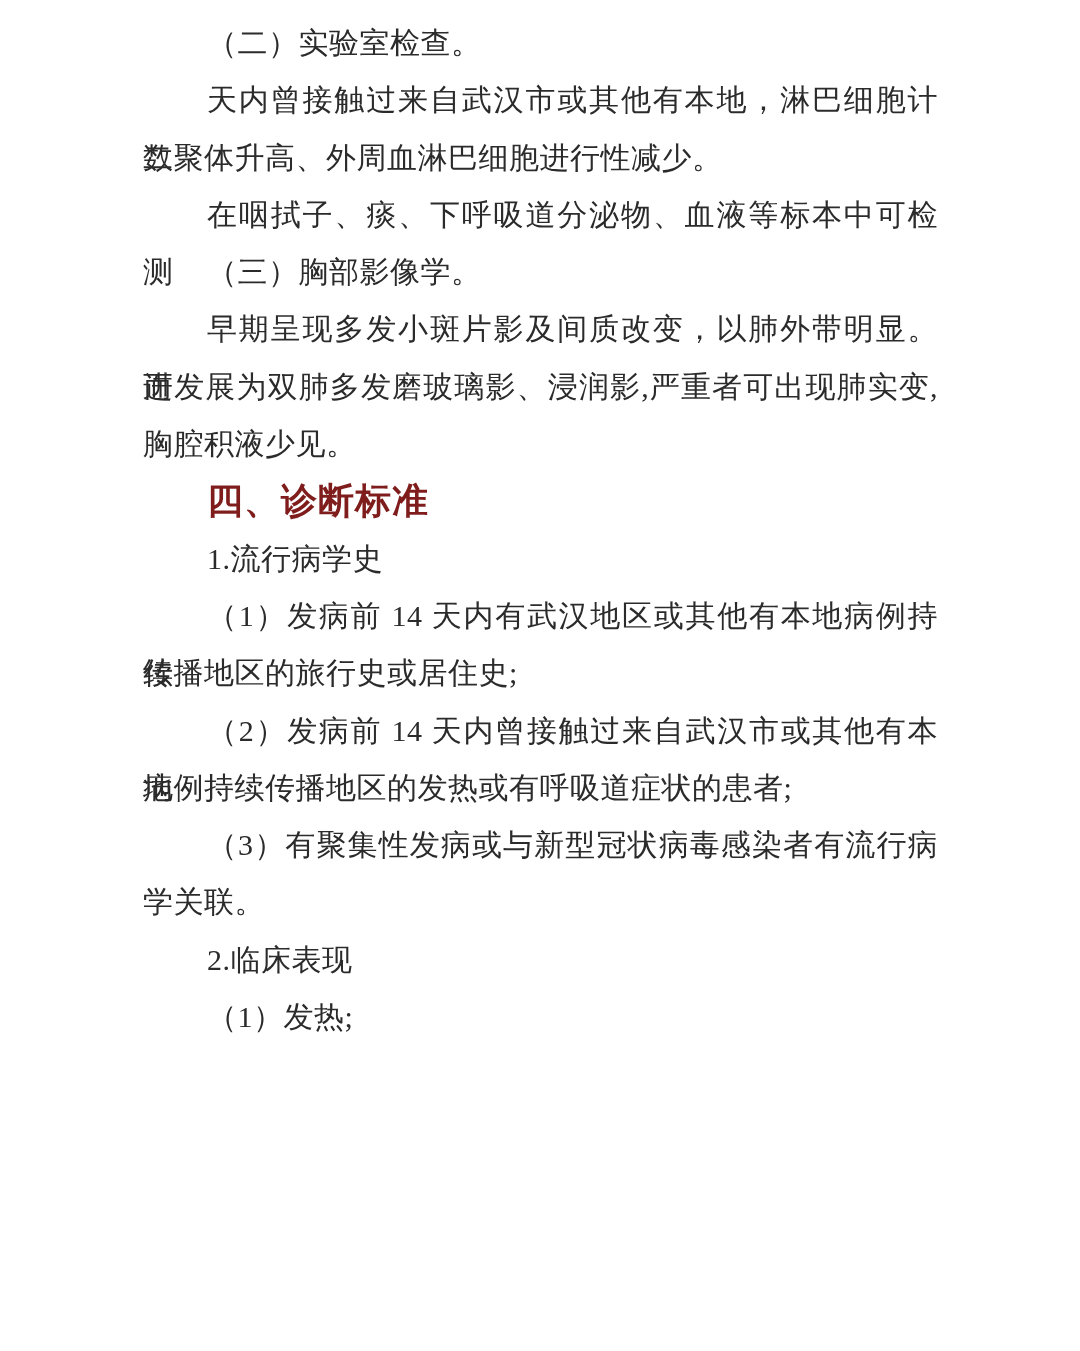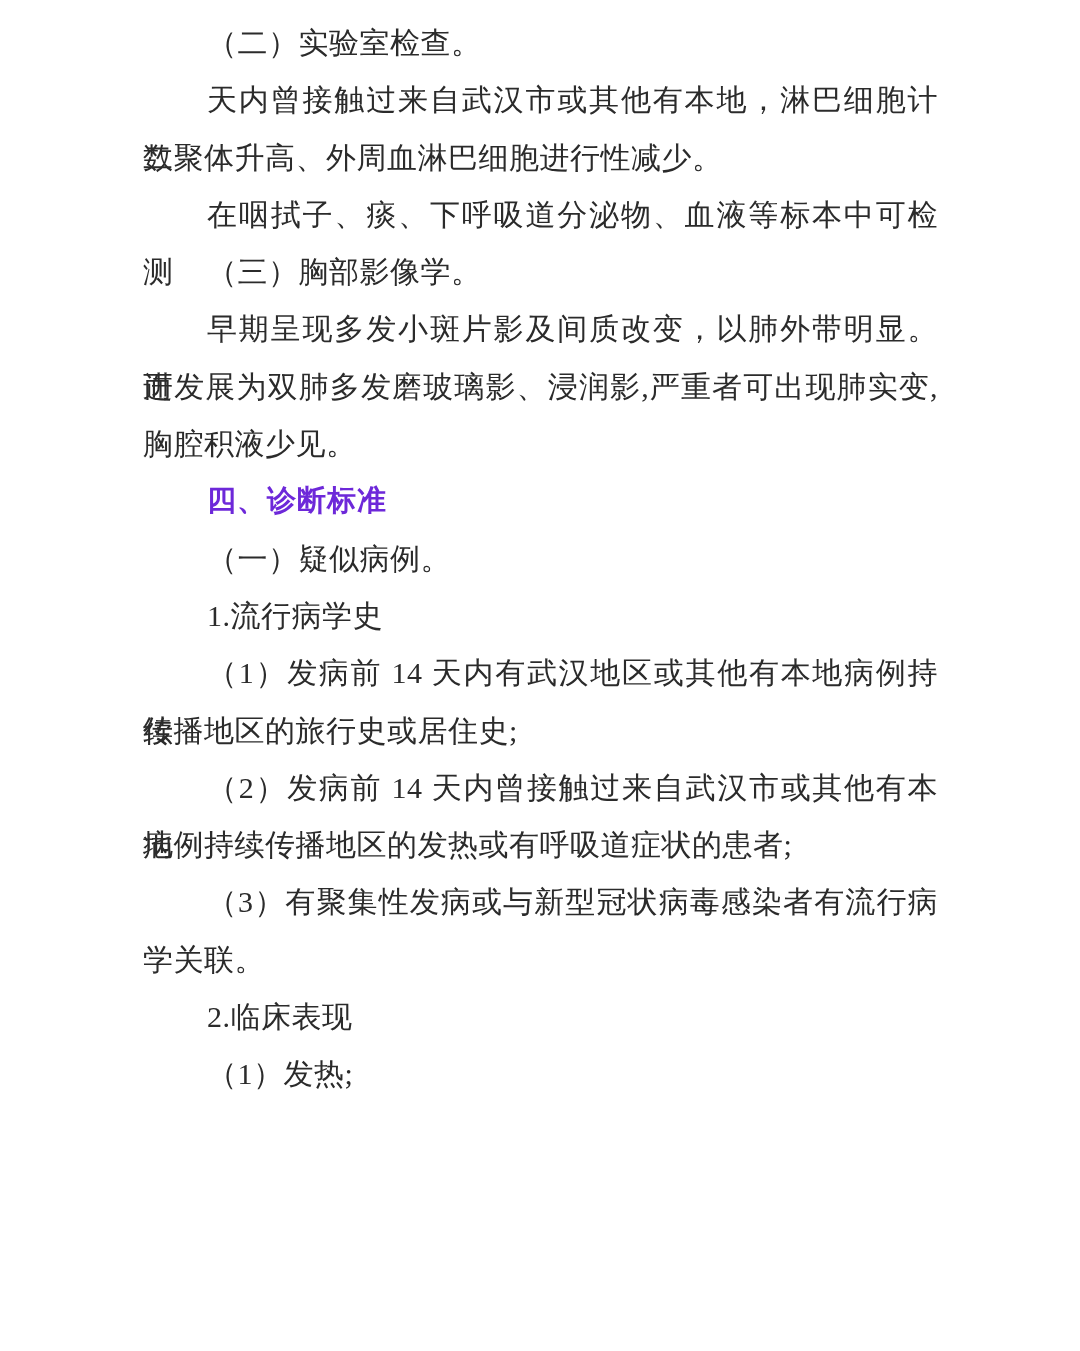--- a/index.html
+++ b/index.html
@@ -33,40 +33,39 @@
     white-space: normal;
     text-align: justify;
     text-align-last: justify;
   }
   .line.indent {
     text-indent: 64px;
   }
   .line.bold {
     font-family: "Liberation Sans", "DejaVu Sans", sans-serif;
     font-weight: 700;
-    font-size: 29px;
-    color: #6d28d9;
+    font-size: 36px;
+    color: #7f1d1d;
     letter-spacing: 1px;
   }
 </style>
 </head>
 <body>
 
 <div class="page">
   <div class="doc" id="doc-body">
       <div class="line indent">（二）实验室检查。</div>
       <div class="line indent full">天内曾接触过来自武汉市或其他有本地，淋巴细胞计数</div>
       <div class="line">二聚体升高、外周血淋巴细胞进行性减少。</div>
       <div class="line indent full">在咽拭子、痰、下呼吸道分泌物、血液等标本中可检测</div>
       <div class="line indent">（三）胸部影像学。</div>
       <div class="line indent full">早期呈现多发小斑片影及间质改变，以肺外带明显。进</div>
       <div class="line full">而发展为双肺多发磨玻璃影、浸润影,严重者可出现肺实变,</div>
       <div class="line">胸腔积液少见。</div>
       <div class="line indent bold">四、诊断标准</div>
-      <div class="line indent">（一）疑似病例。</div>
       <div class="line indent">1.流行病学史</div>
       <div class="line indent full">（1）发病前 14 天内有武汉地区或其他有本地病例持续</div>
       <div class="line">传播地区的旅行史或居住史;</div>
       <div class="line indent full">（2）发病前 14 天内曾接触过来自武汉市或其他有本地</div>
       <div class="line">病例持续传播地区的发热或有呼吸道症状的患者;</div>
       <div class="line indent full">（3）有聚集性发病或与新型冠状病毒感染者有流行病</div>
       <div class="line">学关联。</div>
       <div class="line indent">2.临床表现</div>
       <div class="line indent">（1）发热;</div>
     </div>

